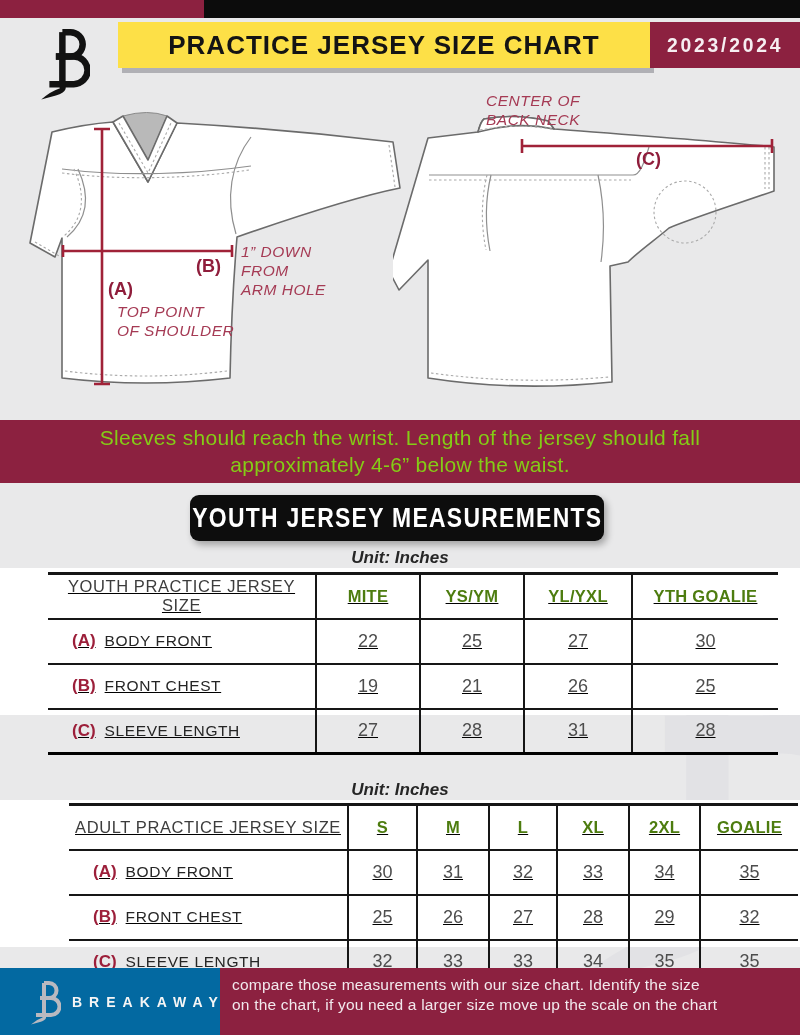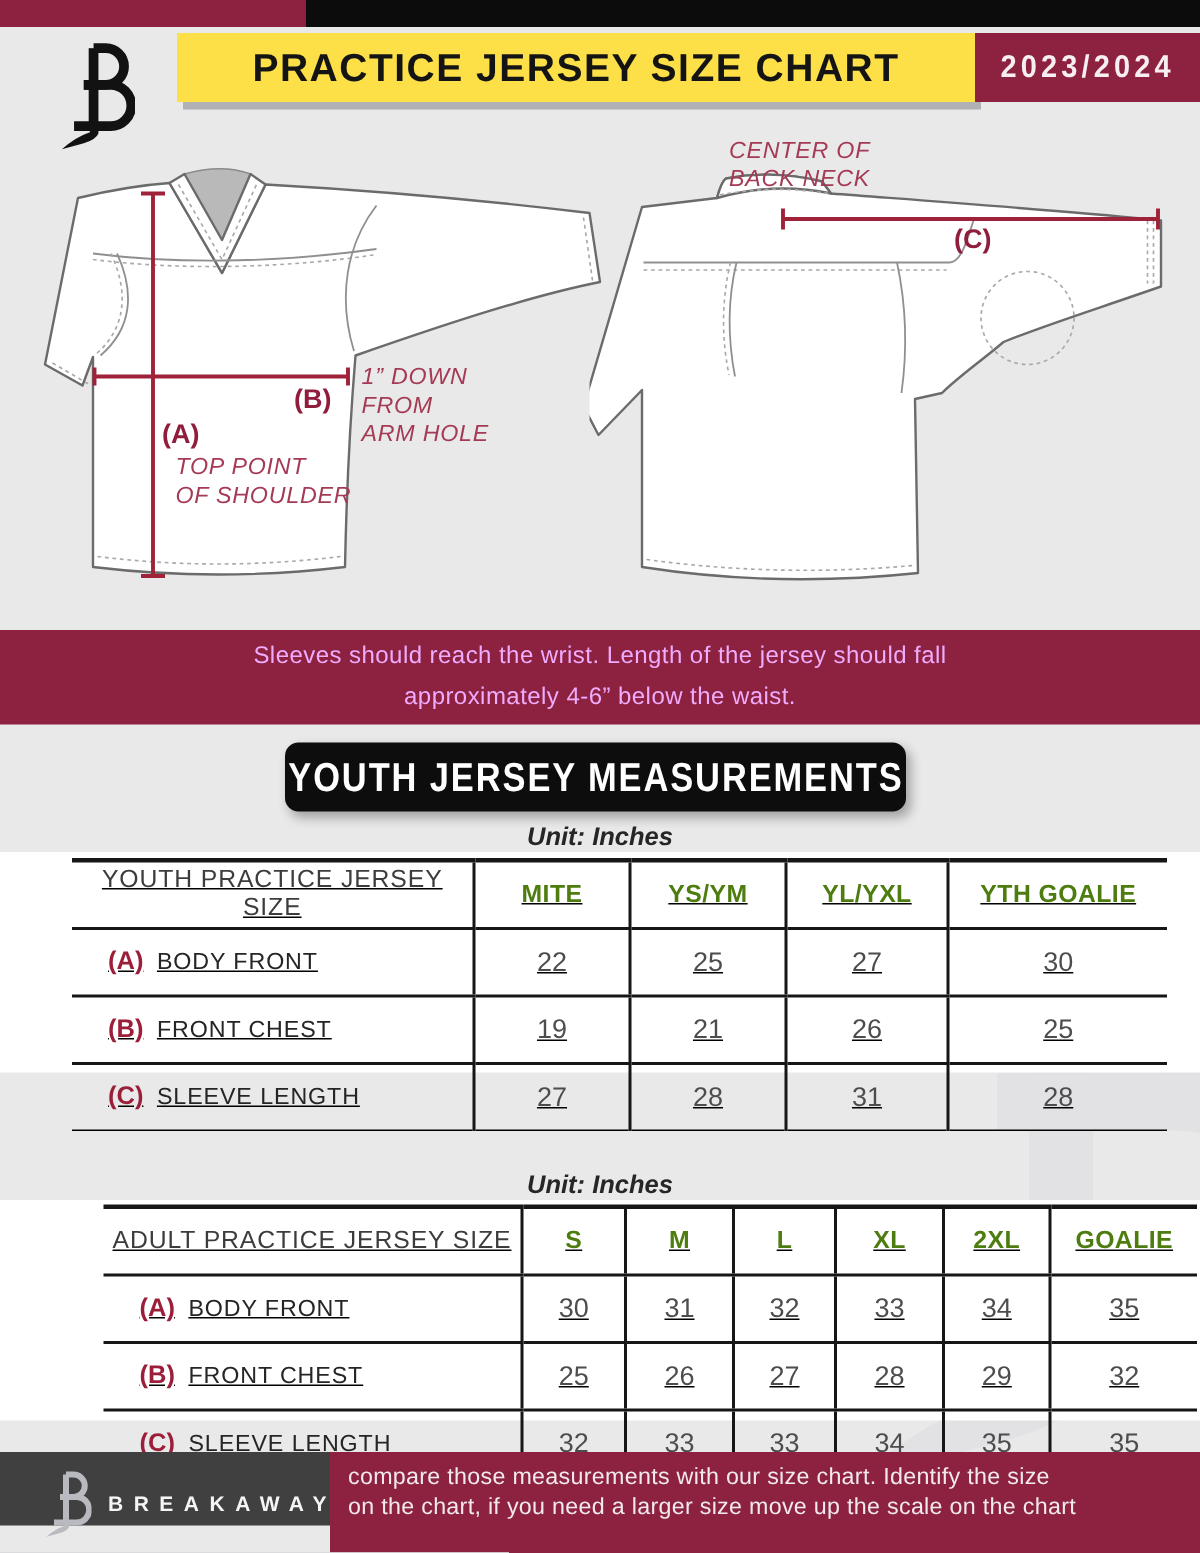--- a/index.html
+++ b/index.html
@@ -36,46 +36,46 @@
   .mline   { fill:none; stroke:#a02238; stroke-width:2.6; }
 
   
   .mlabel { font-size:18px; font-weight:bold; color:#8f1d3b; white-space:nowrap; }
   .mcap   { font-size:15.5px; font-style:italic; font-weight:500; color:#a53a54;
             line-height:19px; letter-spacing:.5px; white-space:nowrap; }
 
   
   .banner { left:0; top:420px; width:800px; height:63px; background:#8c2140;
             display:flex; flex-direction:column; align-items:center; justify-content:center; gap:1px; }
-  .banner div { color:#f0abfc; font-size:16px; letter-spacing:.3px; line-height:26px; white-space:nowrap; }
+  .banner div { color:#84cc16; font-size:21px; letter-spacing:.3px; line-height:26px; white-space:nowrap; }
 
   .band-white { left:0; width:800px; background:#ffffff; }
 
   .sec-box { width:414px; height:46px; background:#0d0d0d; border-radius:9px;
              box-shadow:3px 4px 7px rgba(0,0,0,.30);
              display:flex; align-items:center; justify-content:center; }
   .sec-box span { color:#ffffff; font-size:27px; font-weight:bold; letter-spacing:1.5px; white-space:nowrap;
                   display:inline-block; transform:scaleX(.85); }
   .unit { width:800px; text-align:center; font-style:italic; font-weight:600; font-size:17px; color:#262626; }
 
   table.tbl { border-collapse:collapse; table-layout:fixed; position:absolute;text-decoration:underline; }
   .tbl td { padding:0; border-bottom:2px solid #161616; vertical-align:middle; }
   .tbl tr.hdr td { border-top:3px solid #161616; height:36px; }
-  .tbl tr.lastr td { border-bottom:1px solid #000000; }
+  .tbl tr.lastr td { border-bottom:3px solid #000000; }
   .tbl td.v { border-left:2px solid #161616; text-align:center; }
   .tbl tr { height:45px; }
   .colhead { font-size:16.5px; font-weight:bold; color:#4d7c0f; letter-spacing:.3px; }
   .sizehead { font-size:16.5px; color:#3c3c3c; letter-spacing:.6px; text-align:center; }
   .rowlab { padding-left:24px !important; white-space:nowrap; }
   .rowkey { color:#9c1f3a; font-weight:bold; font-size:17px; margin-right:9px; }
   .rowname { color:#252525; font-size:15.5px; font-weight:500; letter-spacing:.6px; }
   .val { font-size:18px; color:#4d4d4d; }
 
   
-  .foot-black { left:0; top:968px; width:220px; height:49px; background:#404040;
+  .foot-black { left:0; top:968px; width:220px; height:67px; background:#0369a1;
                 display:flex; align-items:center; }
   .brand { position:absolute; left:72px; top:0; height:67px; display:flex; align-items:center;
            color:#f5f5f5; font-size:14px; font-weight:bold; letter-spacing:7px; white-space:nowrap; }
   .foot-maroon { left:220px; top:968px; width:580px; height:67px; background:#8c2140; }
   .foot-note { position:absolute; left:12px; top:7px; }
   .foot-note div { color:#f2e9ed; font-size:15.5px; line-height:20px; letter-spacing:.2px; white-space:nowrap; }
 </style>
 </head>
 <body>
 

